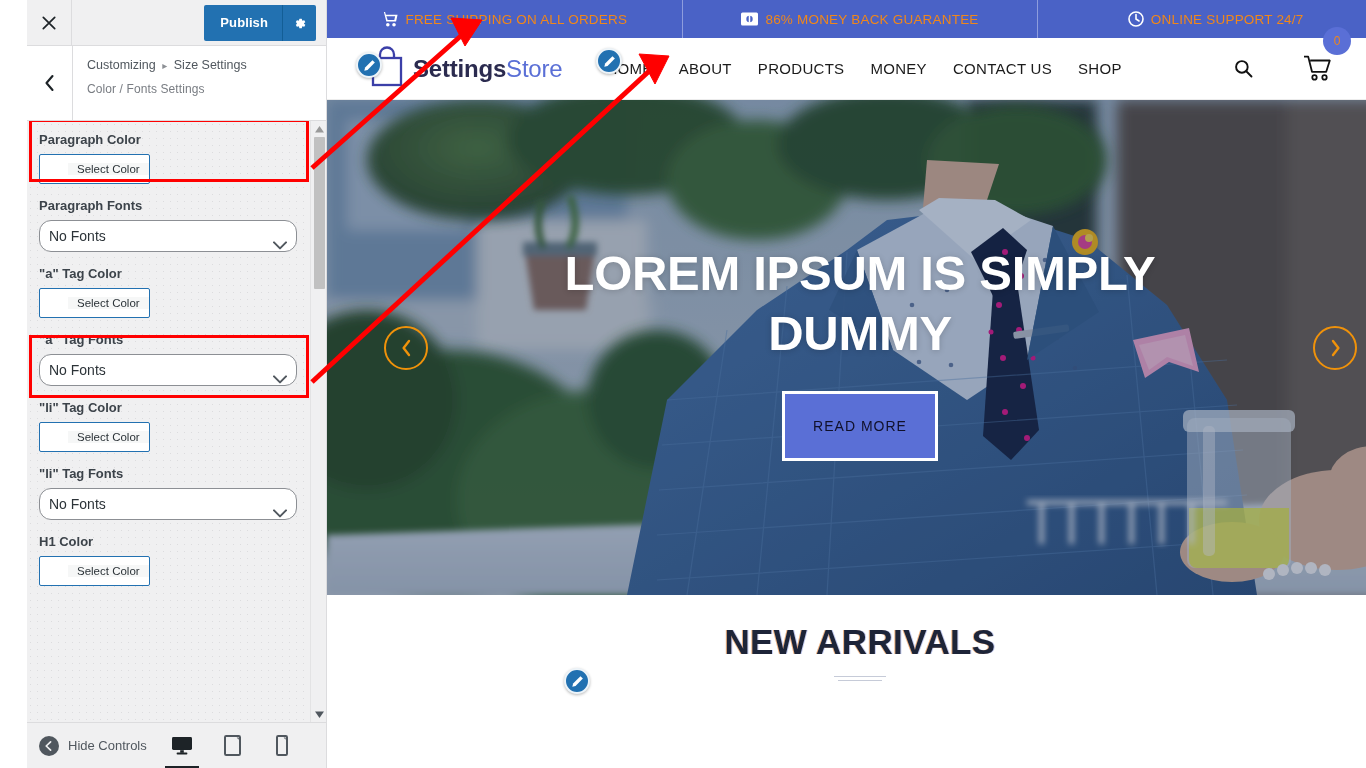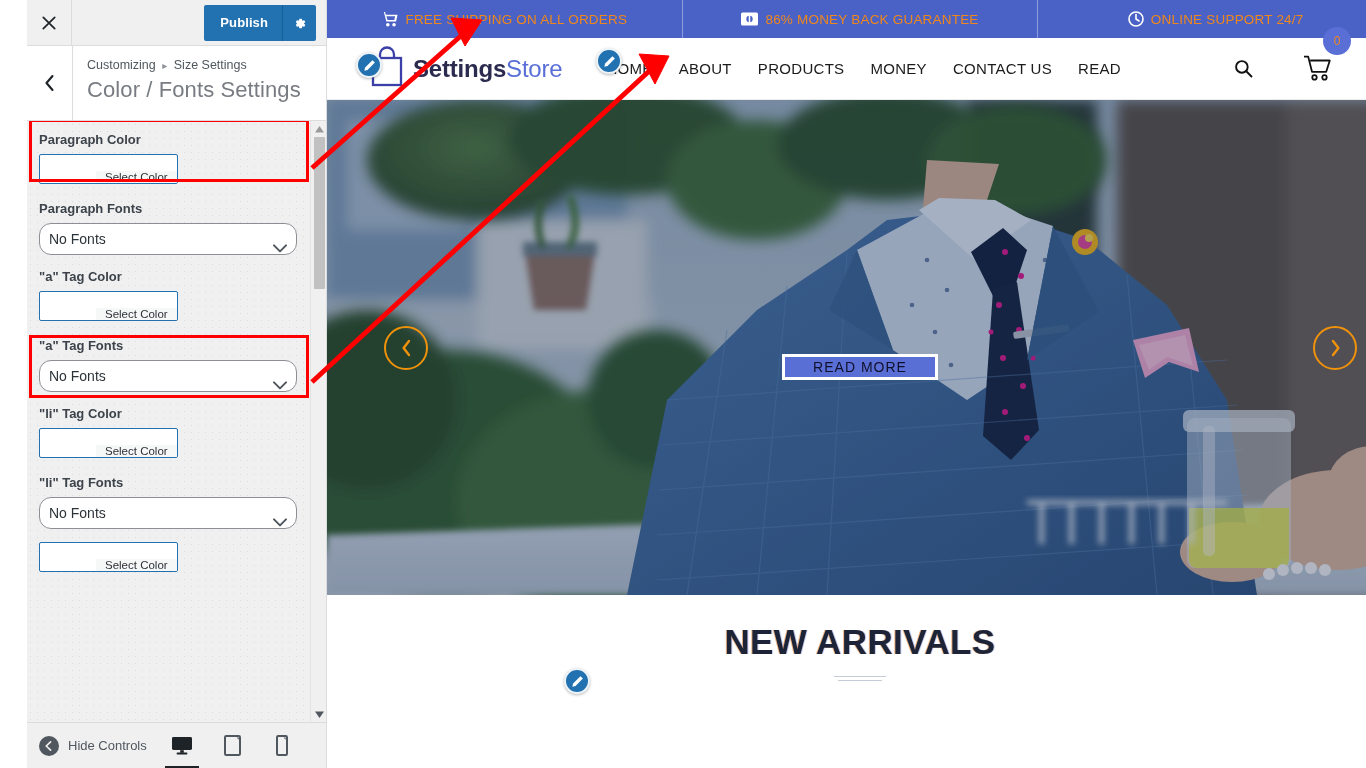--- a/index.html
+++ b/index.html
@@ -51,37 +51,36 @@
     display:flex; align-items:stretch; flex:0 0 75px; height:75px;
   }
   .cz-back {
     width:46px; flex:0 0 46px; border-right:1px solid #dcdcde;
     display:flex; align-items:center; justify-content:center; cursor:pointer;
     color:#3c434a;
   }
   .cz-headtext { padding:10px 0 0 14px; flex:1; }
   .cz-crumb { font-size:12.5px; color:#50575e; line-height:18px; }
   .cz-crumb .sep { color:#8c8f94; margin:0 3px; font-size:10px; }
-  .cz-title { font-size:22px; color:#787c82; font-weight:400; line-height:27px; margin-top:1px; letter-spacing:.1px; }
+  .cz-title { font-size:12px; color:#787c82; font-weight:400; line-height:27px; margin-top:1px; letter-spacing:.1px; }
 
   
   .cz-body {
     flex:1; position:relative; overflow:hidden;
     background:#f0f0f1;
     background-image:radial-gradient(#dcdcde 0.6px, transparent 0.6px);
     background-size:7px 7px;
   }
   .cz-inner { padding:10px 12px 0 12px; }
   .ctrl { margin-bottom:13px; position:relative; }
   .ctrl-label { font-size:13px; color:#3c434a; font-weight:600; margin-bottom:6px; display:block; line-height:17px; }
   .colorpick {
-    display:inline-flex; align-items:flex-end; height:30px;
+    display:inline-flex; align-items:center; height:30px;
     border:1px solid #2271b1; border-radius:2px; overflow:hidden; background:#fff;
     cursor:pointer;
-    gap:28px;
   }
   .colorpick .sw { width:28px; border-right:1px solid #2271b1; }
   .colorpick .sel {
     font-size:11.5px; color:#2c3338; background:#f6f7f7;
     padding:0 9px; display:flex; align-items:center; white-space:nowrap;
   }
   .selectbox {
     width:258px; height:32px; border:1px solid #8c8f94; border-radius:12px;
     background:#fff; font-size:14px; color:#2c3338;
     padding:0 28px 0 9px; line-height:30px; position:relative; cursor:pointer;
@@ -173,21 +172,21 @@
     position:absolute; inset:0; display:flex; flex-direction:column;
     align-items:center; justify-content:center; padding-top:10px;
   }
   .hero-title {
     color:#fff; font-size:49px; font-weight:700; text-align:center;
     line-height:1.21; letter-spacing:-.3px; max-width:640px;
     text-shadow:0 1px 6px rgba(0,0,0,.18);
   }
   .hero-btn {
     margin-top:28px; background:#5a6fd6; color:#10102a; border:3px solid #fff;
-    font-size:14px; letter-spacing:1px; padding:2px 28px; cursor:pointer;
+    font-size:14px; letter-spacing:1px; padding:24px 28px; cursor:pointer;
     font-family:"Liberation Sans", sans-serif;
   }
   .hero-arrow {
     position:absolute; top:50%; transform:translateY(-50%);
     width:44px; height:44px; border:2px solid #f0920a; border-radius:50%;
     display:flex; align-items:center; justify-content:center; cursor:pointer;
     color:#f0920a;
   }
   .hero-arrow.left { left:57px; }
   .hero-arrow.right { right:36px; }
@@ -278,21 +277,21 @@
           <div class="ctrl"><span class="ctrl-label">"li" Tag Color</span><div class="colorpick">
               <div class="sw" style="background:#f6f7f7"></div>
               <div class="sel">Select Color</div>
             </div></div>
           <div class="ctrl">
             <span class="ctrl-label">"li" Tag Fonts</span>
             <div class="selectbox"><span>No Fonts</span><span class="chev"><svg width="14" height="9" viewBox="0 0 14 9">
                   <path d="M1 1.4 7 7.4 13 1.4" stroke="#50575e" stroke-width="2" fill="none" stroke-linecap="round" stroke-linejoin="round"></path>
                 </svg></span></div>
           </div>
-          <div class="ctrl"><div class="colorpick">
+          <div class="ctrl"><span class="ctrl-label">H1 Color</span><div class="colorpick">
               <div class="sw" style="background:#f6f7f7"></div>
               <div class="sel">Select Color</div>
             </div></div>
         </div>
 
       <div class="annot-box" style="left:2px; top:-2px; width:280px; height:63px;"></div>
       <div class="annot-box" style="left:2px; top:214px; width:280px; height:63px;"></div>
 
       <div class="cz-scrollbar">
         <div class="cz-sb-arrow">
@@ -398,21 +397,21 @@
           <span>Settings</span><span class="accent">Store</span>
         </span>
       </div>
 
       <nav class="navmenu" id="nav-host">
           <a href="#">HOME</a>
           <a href="#">ABOUT</a>
           <a href="#">PRODUCTS</a>
           <a href="#">MONEY</a>
           <a href="#">CONTACT US</a>
-          <a href="#">READ</a>
+          <a href="#">SHOP</a>
         </nav>
 
       <div class="nav-right">
         <div class="nav-ic">
           <svg width="19" height="19" viewBox="0 0 20 20">
               <circle cx="8.3" cy="8.3" r="6.1" fill="none" stroke="#111" stroke-width="2"></circle>
               <path d="M12.9 12.9 18.4 18.4" stroke="#111" stroke-width="2" stroke-linecap="round"></path>
             </svg>
         </div>
         <div class="nav-ic cart-wrap">
@@ -570,20 +569,21 @@
               <rect x="772" y="402" width="5" height="42"></rect>
               <rect x="802" y="402" width="5" height="42"></rect>
               <rect x="832" y="402" width="5" height="42"></rect>
               <rect x="862" y="402" width="5" height="42"></rect>
             </g>
         </g>
       </svg>
       <div class="hero-overlay"></div>
 
       <div class="hero-content">
+        <h1 class="hero-title">LOREM IPSUM IS SIMPLY DUMMY</h1>
         <button class="hero-btn">READ MORE</button>
       </div>
 
       <div class="hero-arrow left">
         <svg width="13" height="18" viewBox="0 0 13 18">
             <path d="M9 2 3.6 9 9 16" stroke="currentColor" stroke-width="2.4" fill="none" stroke-linecap="round" stroke-linejoin="round"></path>
           </svg>
       </div>
       <div class="hero-arrow right">
         <svg width="13" height="18" viewBox="0 0 13 18">

